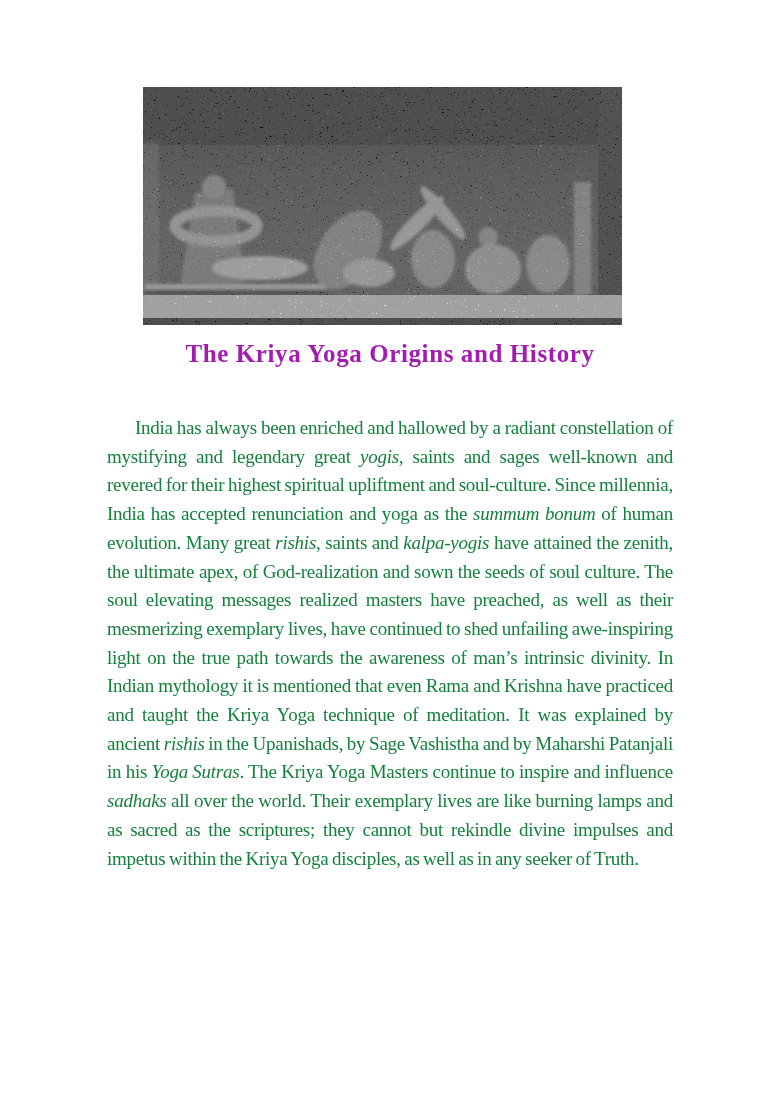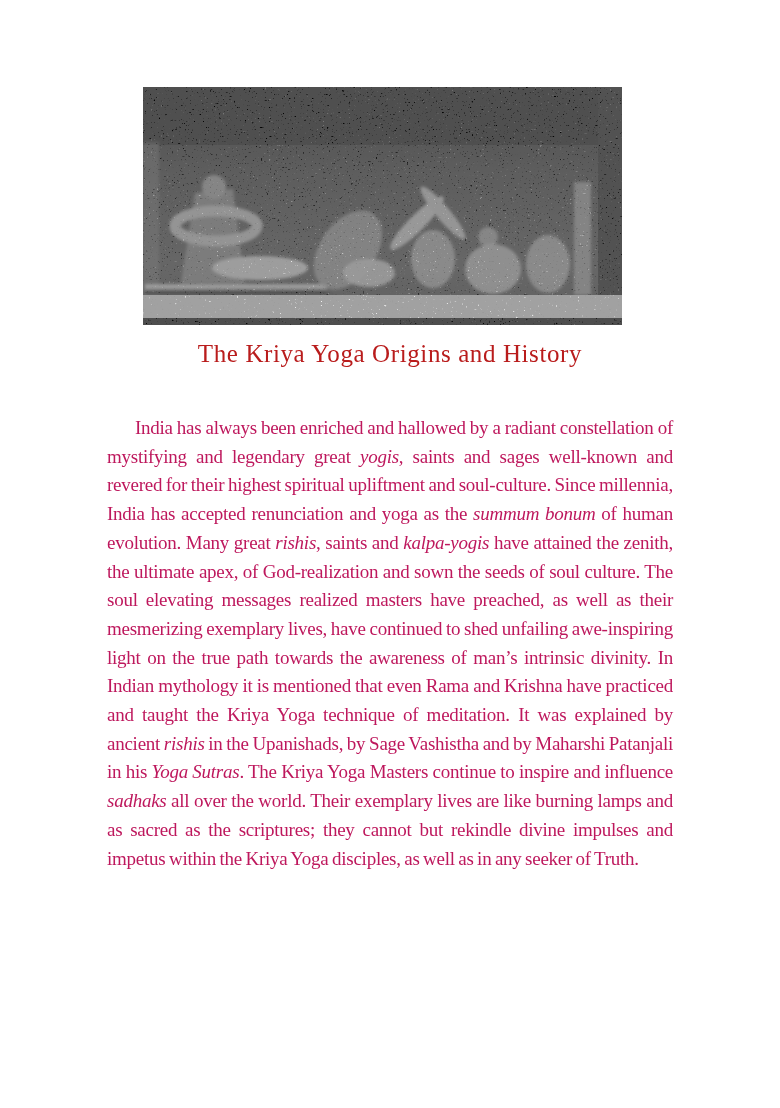--- a/index.html
+++ b/index.html
@@ -21,29 +21,29 @@
     margin: 0; padding: 0;
   }
   .photo svg { display: block; width: 100%; height: 100%; }
   .chapter-title {
     position: absolute;
     left: 0; top: 340px;
     width: 780px;
     margin: 0;
     text-align: center;
     font-size: 25px;
-    font-weight: 400;
+    font-weight: 700;
     letter-spacing: 0.6px;
-    color: #b91c1c;
+    color: #a21caf;
   }
   .body-text {
     position: absolute;
     left: 107px; top: 414px;
     width: 566px;
-    color: #be185d;
+    color: #15803d;
     font-size: 19px;
     line-height: 28.7px;
     letter-spacing: -0.25px;
     word-spacing: -1px;
     text-align: justify;
   }
   .body-text p {
     margin: 0;
     text-indent: 28px;
   }

